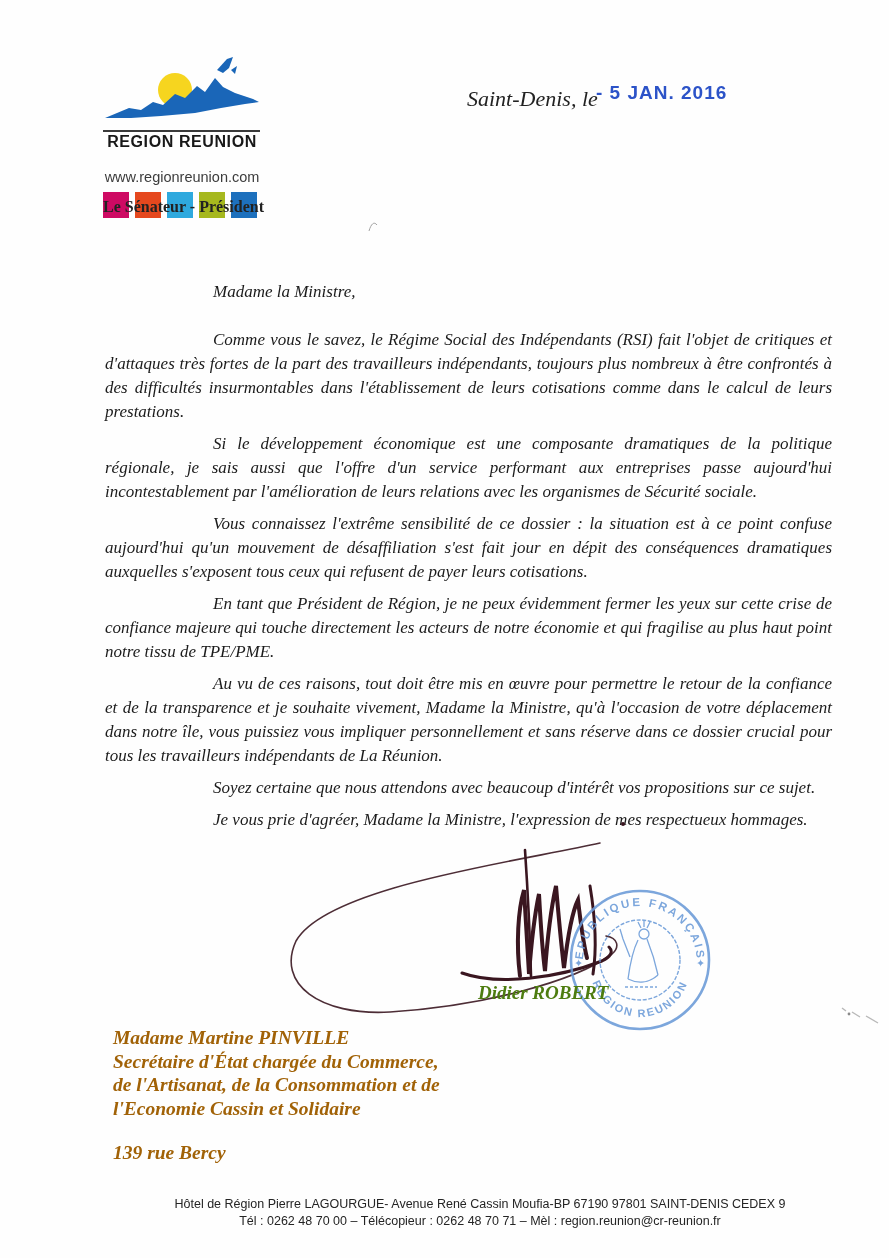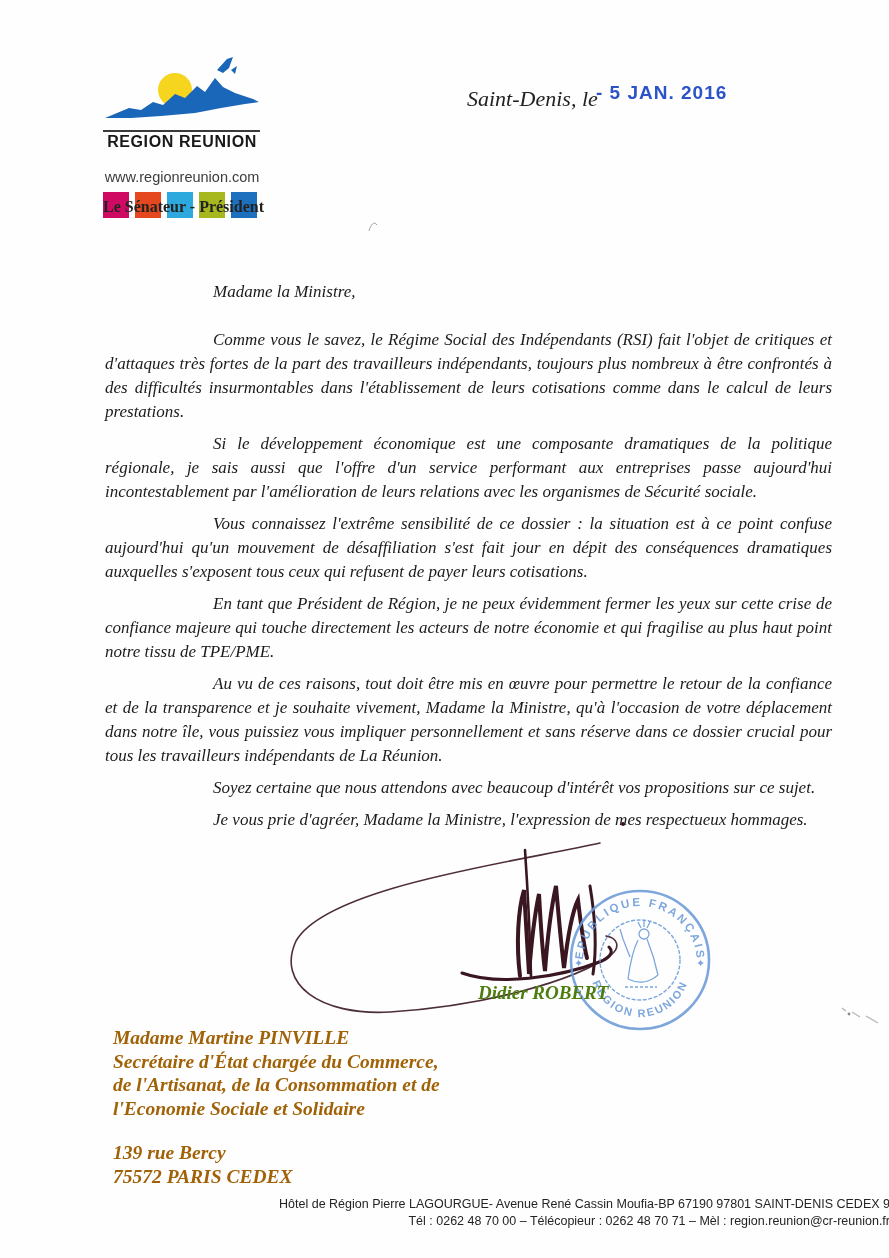--- a/index.html
+++ b/index.html
@@ -54,21 +54,21 @@
   
   .recipient {
     position:absolute; left:113px; top:1026px;
     font-weight:700; font-style:italic; font-size:19.5px; line-height:23.5px; color:#a16207;
   }
   .recipient .addr { margin-top:21px; }
   
   .footer {
     position:absolute; left:70px; top:1196px; width:820px;
     font-family:"Liberation Sans","DejaVu Sans",sans-serif;
-    font-size:12.5px; line-height:17px; text-align:right; color:#242424;
+    font-size:12.5px; line-height:17px; text-align:center; color:#242424;
   }
   
   .artifact { position:absolute; pointer-events:none; }
 </style>
 </head>
 <body>
 
 <div class="page">
 
   <div class="logo-block">
@@ -142,24 +142,23 @@
     <text x="7" y="80" font-size="11" fill="#6b9bd8" style="fill: rgb(107, 155, 216);">✦</text>
     <text x="129" y="80" font-size="11" fill="#6b9bd8" style="fill: rgb(107, 155, 216);">✦</text>
   </svg>
 
   <div class="signer-name">Didier ROBERT</div>
 
   <div class="recipient">
     <div>Madame Martine PINVILLE</div>
     <div>Secrétaire d'État chargée du Commerce,</div>
     <div>de l'Artisanat, de la Consommation et de</div>
-    <div>l'Economie Sociale et Solidaire</div>
+    <div>l'Economie Cassin et Solidaire</div>
     <div class="addr">
       <div>139 rue Bercy</div>
-      <div>75572 PARIS CEDEX</div>
     </div>
   </div>
 
   <div class="footer">
     <div>Hôtel de Région Pierre LAGOURGUE- Avenue René Cassin Moufia-BP 67190 97801 SAINT-DENIS CEDEX 9</div>
     <div>Tél : 0262 48 70 00 – Télécopieur : 0262 48 70 71 – Mèl : region.reunion@cr-reunion.fr</div>
   </div>
 
   <svg class="artifact" style="left:366px; top:218px; width:14px; height:16px;" viewBox="0 0 14 16">
     <path d="M3,13 C5,6 8,3 11,7" fill="none" stroke="#a3a3a3" stroke-width="1"></path>

